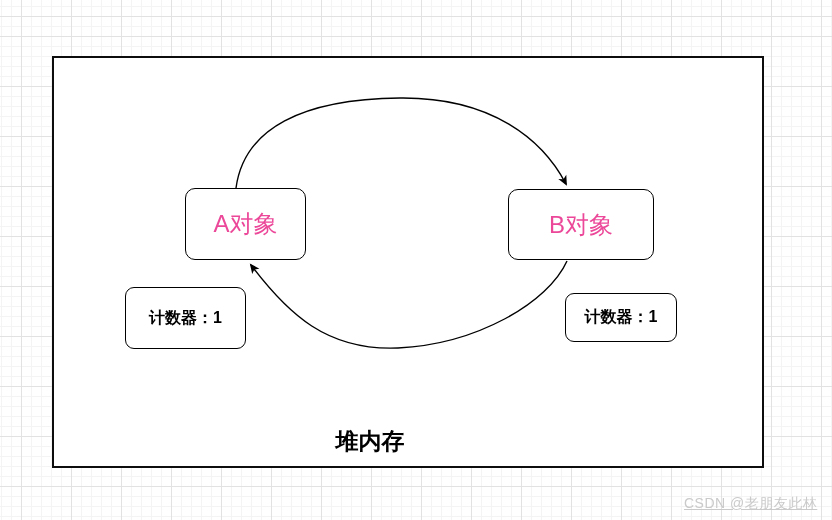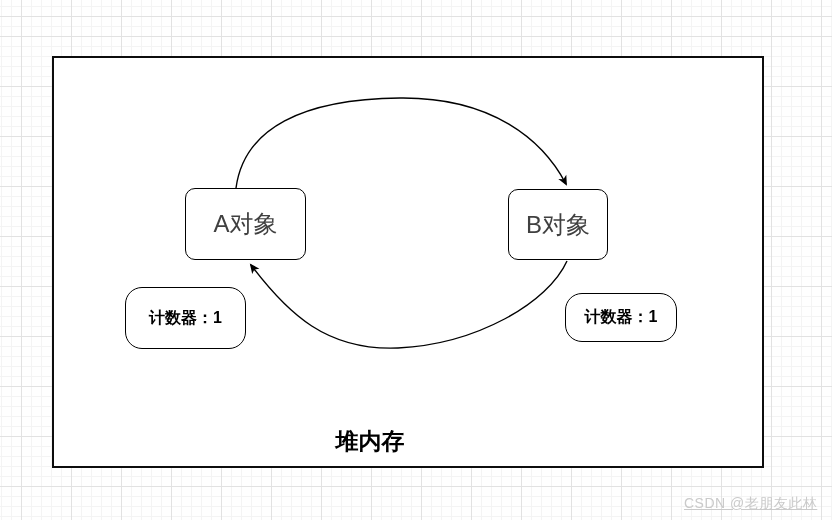--- a/index.html
+++ b/index.html
@@ -53,32 +53,32 @@
   .node {
     position: absolute;
     box-sizing: border-box;
     background: #ffffff;
     border: 1.5px solid #000000;
     border-radius: 10px;
     display: flex;
     align-items: center;
     justify-content: center;
     font-size: 24px;
-    color: #404040;
+    color: #ec4899;
     white-space: nowrap;
   }
   .node-a { left: 185px; top: 188px; width: 121px; height: 72px; }
-  .node-b { left: 508px; top: 189px; width: 100px; height: 71px; }
+  .node-b { left: 508px; top: 189px; width: 146px; height: 71px; }
 
   .counter {
     position: absolute;
     box-sizing: border-box;
     background: #ffffff;
     border: 1.5px solid #000000;
-    border-radius: 17px;
+    border-radius: 9px;
     display: flex;
     align-items: center;
     justify-content: center;
     font-size: 16px;
     font-weight: 600;
     color: #000000;
     white-space: nowrap;
   }
   .counter-a { left: 125px; top: 287px; width: 121px; height: 62px; }
   .counter-b { left: 565px; top: 293px; width: 112px; height: 49px; }

